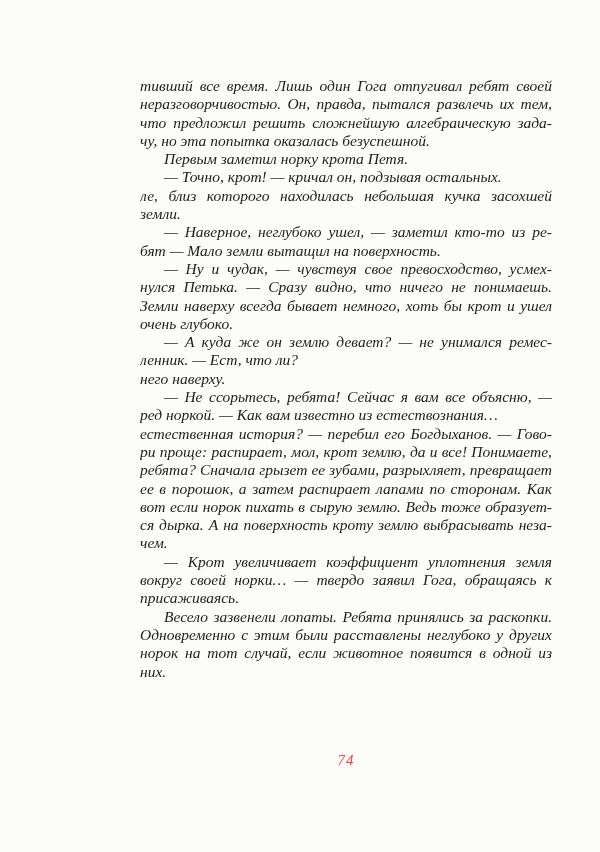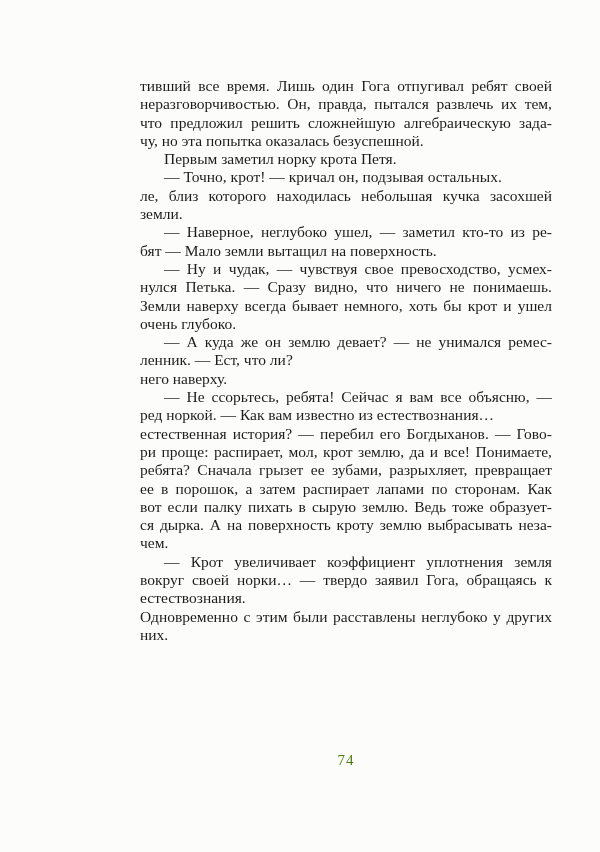--- a/index.html
+++ b/index.html
@@ -10,20 +10,21 @@
     width: 600px;
     height: 852px;
     background: #fcfcfb;
     overflow: hidden;
   }
   .page {
     position: relative;
     width: 600px;
     height: 688px;
     font-family: "Liberation Serif", "DejaVu Serif", serif;
+    font-style: italic;
   }
   .text-block {
     position: absolute;
     left: 140px;
     top: 77px;
     width: 412px;
     color: #1d1d1d;
     font-size: 15.5px;
     line-height: 18.3px;
     -webkit-font-smoothing: antialiased;
@@ -41,21 +42,21 @@
     text-indent: 24px;
   }
   .page-number {
     position: absolute;
     top: 752px;
     left: 140px;
     width: 412px;
     text-align: center;
     font-size: 15px;
     letter-spacing: 1px;
-    color: #4d7c0f;
+    color: #ef4444;
   }
 </style>
 </head>
 <body style="background: rgb(252, 252, 251);">
 
 <div class="page">
   <div class="text-block" style="color: rgb(29, 29, 29);">
       <div class="line">тивший все время. Лишь один Гога отпугивал ребят своей</div>
       <div class="line">неразговорчивостью. Он, правда, пытался развлечь их тем,</div>
       <div class="line">что предложил решить сложнейшую алгебраическую зада-</div>
@@ -72,23 +73,25 @@
       <div class="line last">очень глубоко.</div>
       <div class="line indent">— А куда же он землю девает? — не унимался ремес-</div>
       <div class="line last">ленник. — Ест, что ли?</div>
       <div class="line last">него наверху.</div>
       <div class="line indent">— Не ссорьтесь, ребята! Сейчас я вам все объясню, —</div>
       <div class="line last">ред норкой. — Как вам известно из естествознания…</div>
       <div class="line">естественная история? — перебил его Богдыханов. — Гово-</div>
       <div class="line">ри проще: распирает, мол, крот землю, да и все! Понимаете,</div>
       <div class="line">ребята? Сначала грызет ее зубами, разрыхляет, превращает</div>
       <div class="line">ее в порошок, а затем распирает лапами по сторонам. Как</div>
-      <div class="line">вот если палку пихать в сырую землю. Ведь тоже образует-</div>
+      <div class="line">вот если норок пихать в сырую землю. Ведь тоже образует-</div>
       <div class="line">ся дырка. А на поверхность кроту землю выбрасывать неза-</div>
       <div class="line last">чем.</div>
       <div class="line indent">— Крот увеличивает коэффициент уплотнения земля</div>
       <div class="line">вокруг своей норки… — твердо заявил Гога, обращаясь к</div>
-      <div class="line last">естествознания.</div>
+      <div class="line last">присаживаясь.</div>
+      <div class="line indent">Весело зазвенели лопаты. Ребята принялись за раскопки.</div>
       <div class="line">Одновременно с этим были расставлены неглубоко у других</div>
+      <div class="line">норок на тот случай, если животное появится в одной из</div>
       <div class="line last">них.</div>
     </div>
   <div class="page-number">74</div>
 </div>
 
 </body></html>

